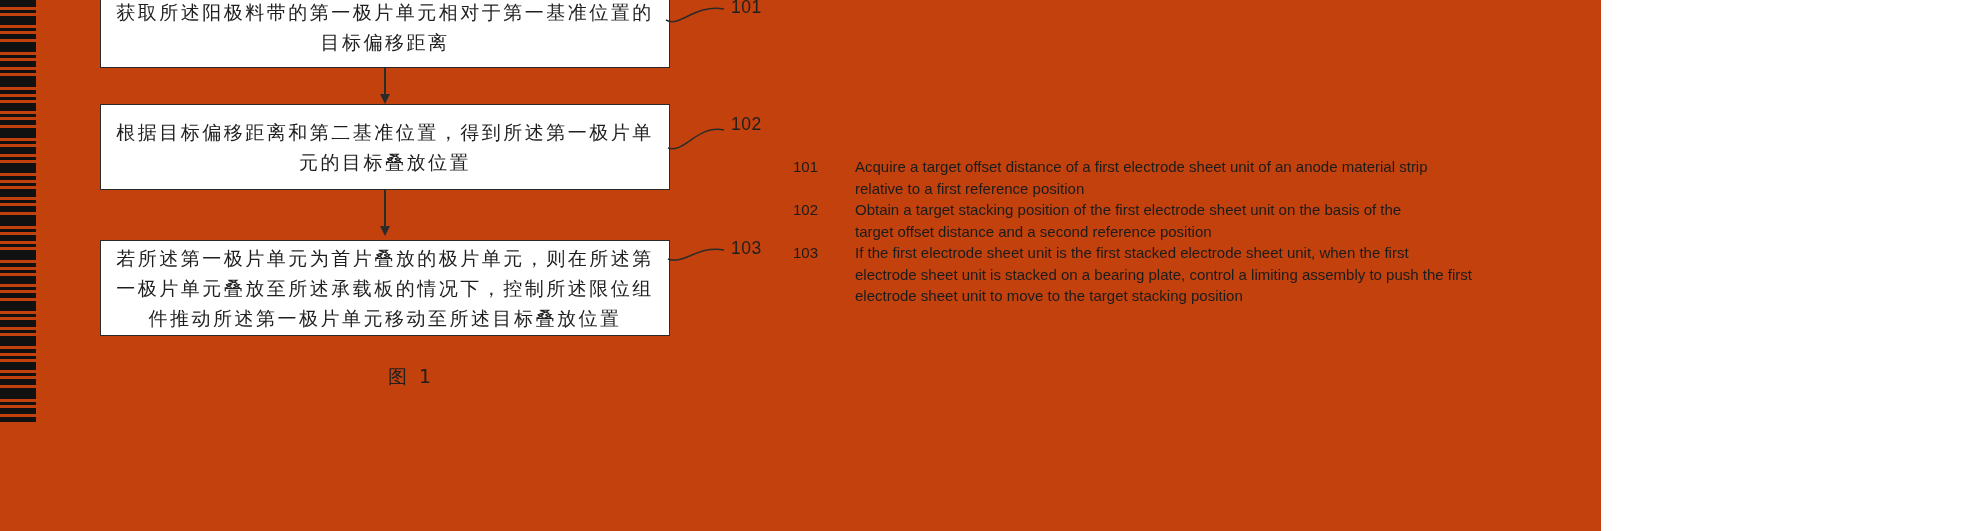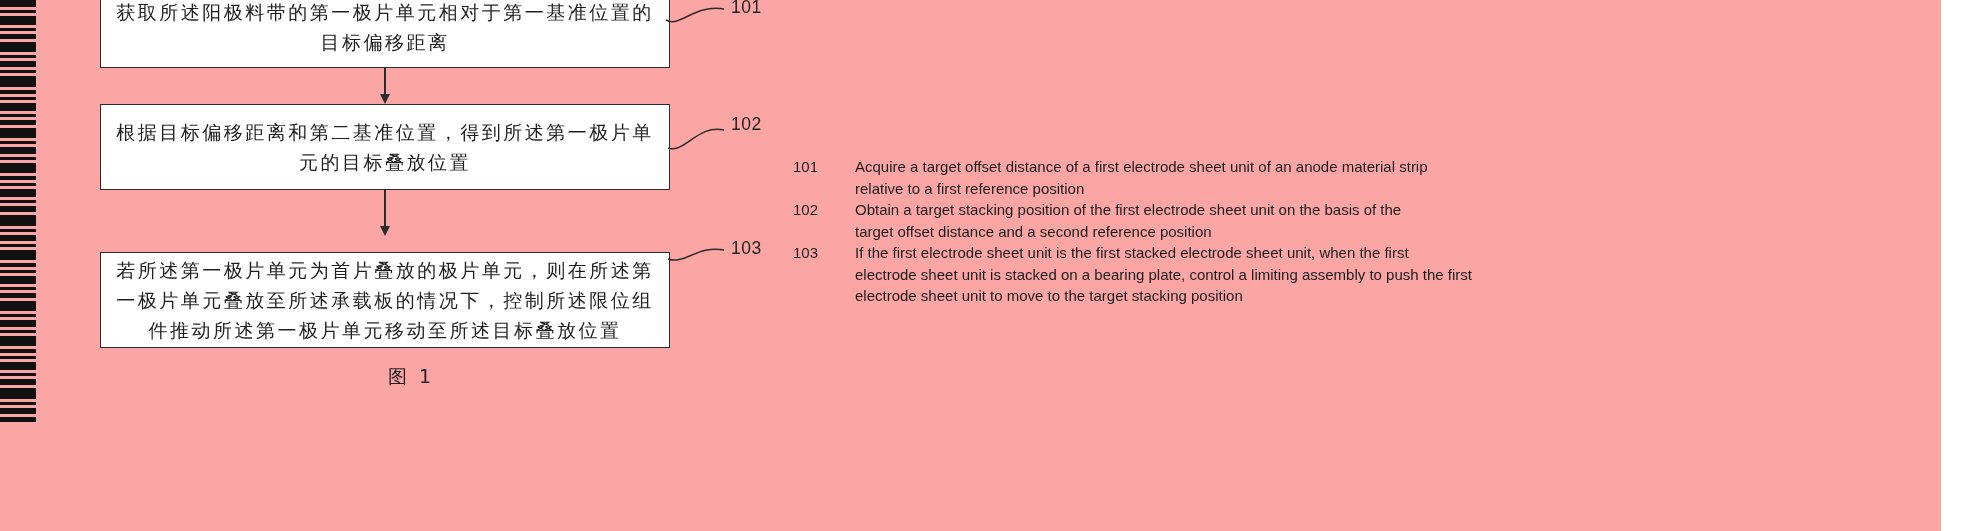--- a/index.html
+++ b/index.html
@@ -1,23 +1,23 @@
 <!DOCTYPE html>
 <html><head>
 <meta charset="utf-8">
 <style>
   * { margin: 0; padding: 0; box-sizing: border-box; }
   html, body { background: #ffffff; }
   body { font-family: "Liberation Sans", sans-serif; color: #1f1f1f; }
 
   .page {
     position: relative;
-    width: 1941px;
+    width: 1601px;
     height: 531px;
-    background: #fca5a5;
+    background: #c2410c;
     overflow: hidden;
   }
 
   
   .barcode { position: absolute; left: 0; top: 0; }
 
   
   .flow-box {
     position: absolute;
     left: 100px;
@@ -33,21 +33,21 @@
     text-align: center;
     white-space: pre-line;
     font-family: "DejaVu Sans", "Liberation Sans", sans-serif;
     font-size: 19px;
     line-height: 30px;
     letter-spacing: 2.5px;
     color: #1f1f1f;
   }
   #box-101 { top: -14px; height: 82px; }
   #box-102 { top: 104px; height: 86px; }
-  #box-103 { top: 252px; height: 96px; }
+  #box-103 { top: 240px; height: 96px; }
 
   
   .flow-arrow {
     position: absolute;
     left: 384px;
     width: 1.5px;
     background: #2b2b2b;
   }
   .flow-arrow::after {
     content: "";

